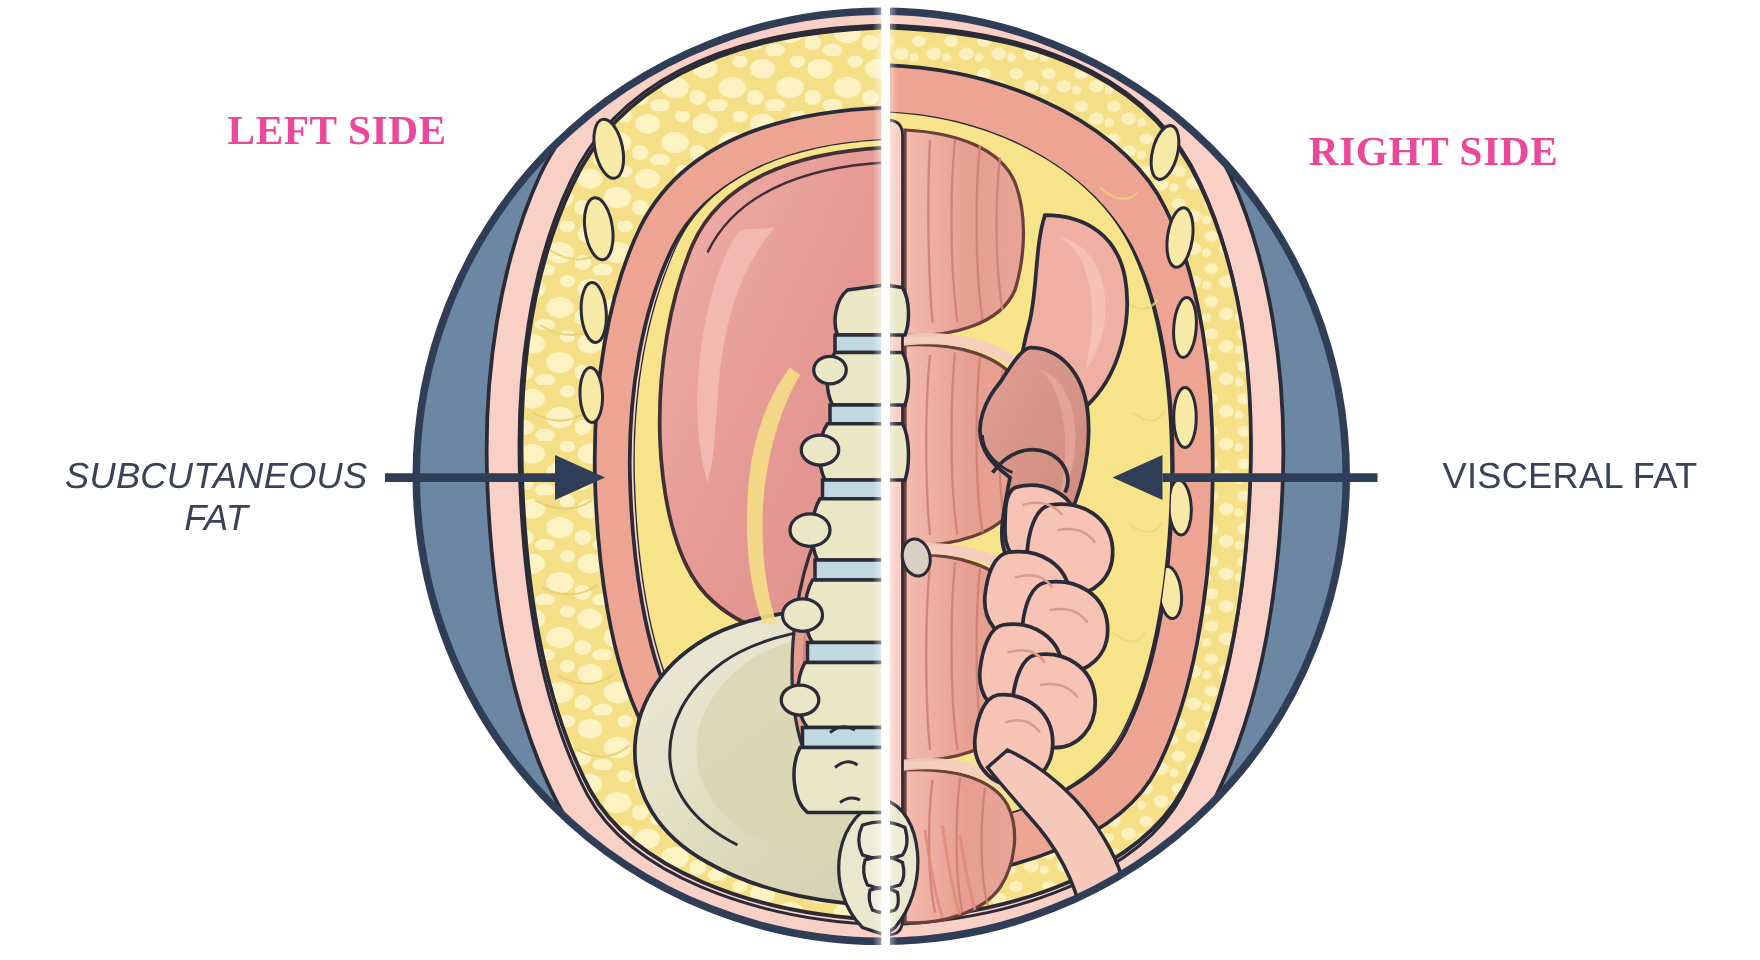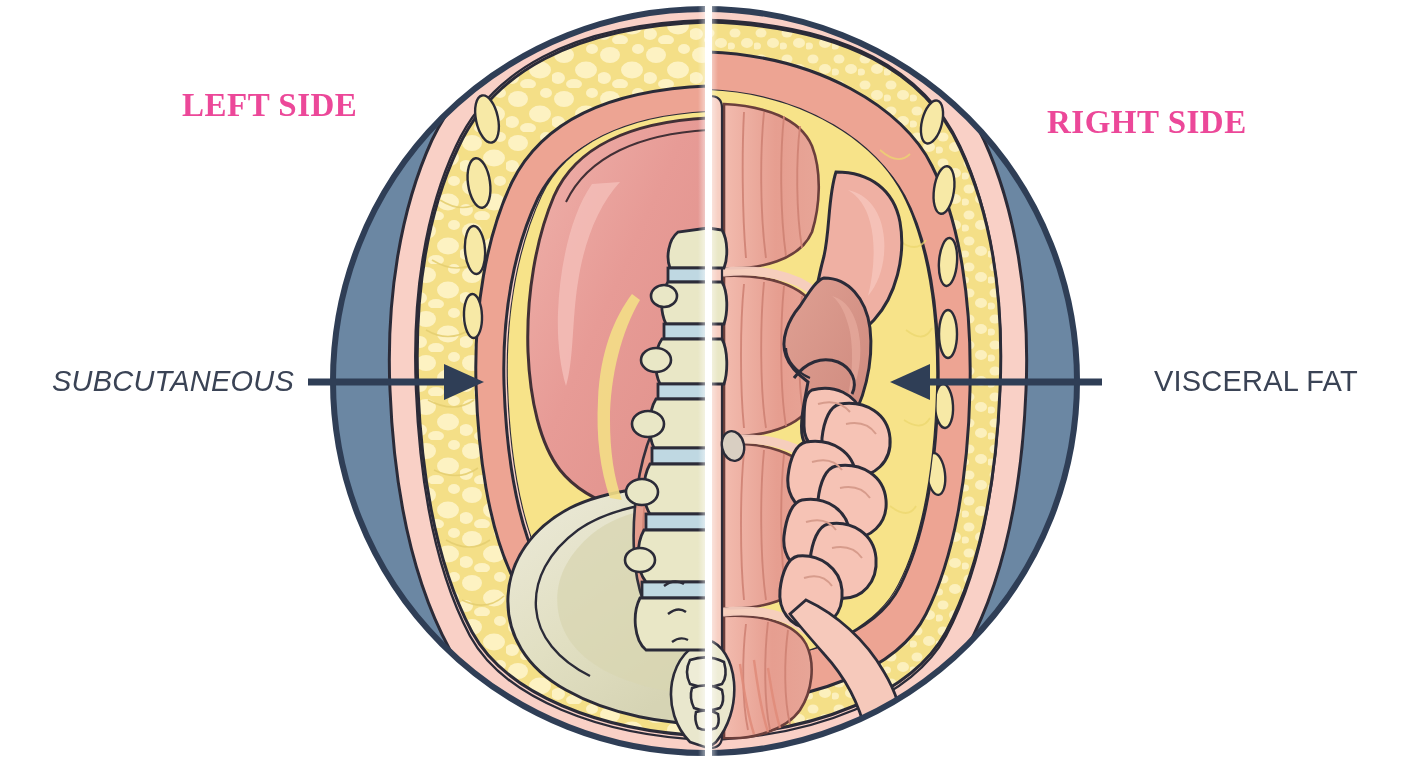--- a/index.html
+++ b/index.html
@@ -387,15 +387,16 @@
     <polygon points="930,364 890,382 930,400" fill="#2f3e56"></polygon>
   </g>
 </svg>
 
 <div class="label-left-side">LEFT SIDE</div>
 
 <div class="label-right-side">RIGHT SIDE</div>
 
 <div class="callout-text callout-left">
   <div>SUBCUTANEOUS</div>
+  <div>FAT</div>
 </div>
 
 <div class="callout-text callout-right">VISCERAL FAT</div>
 
 </body></html>

